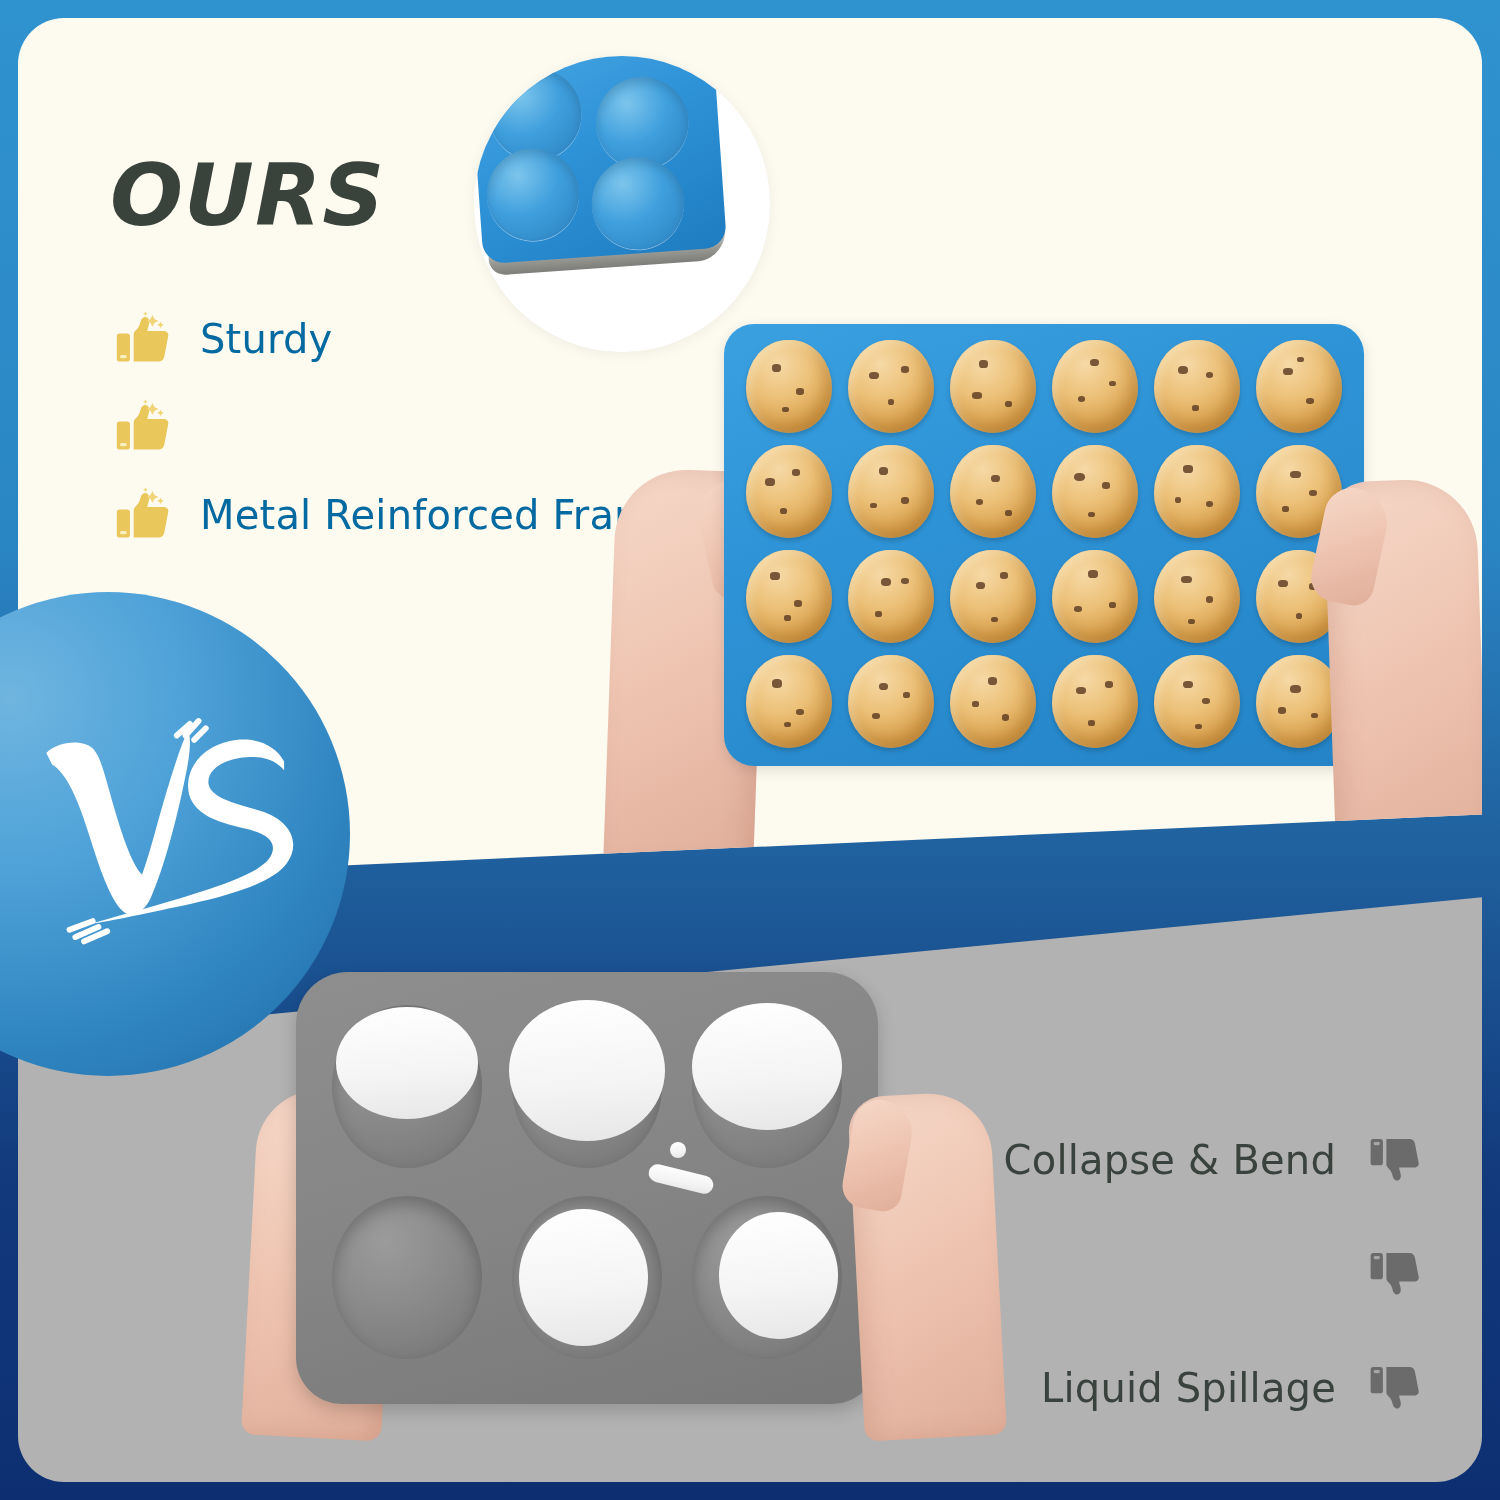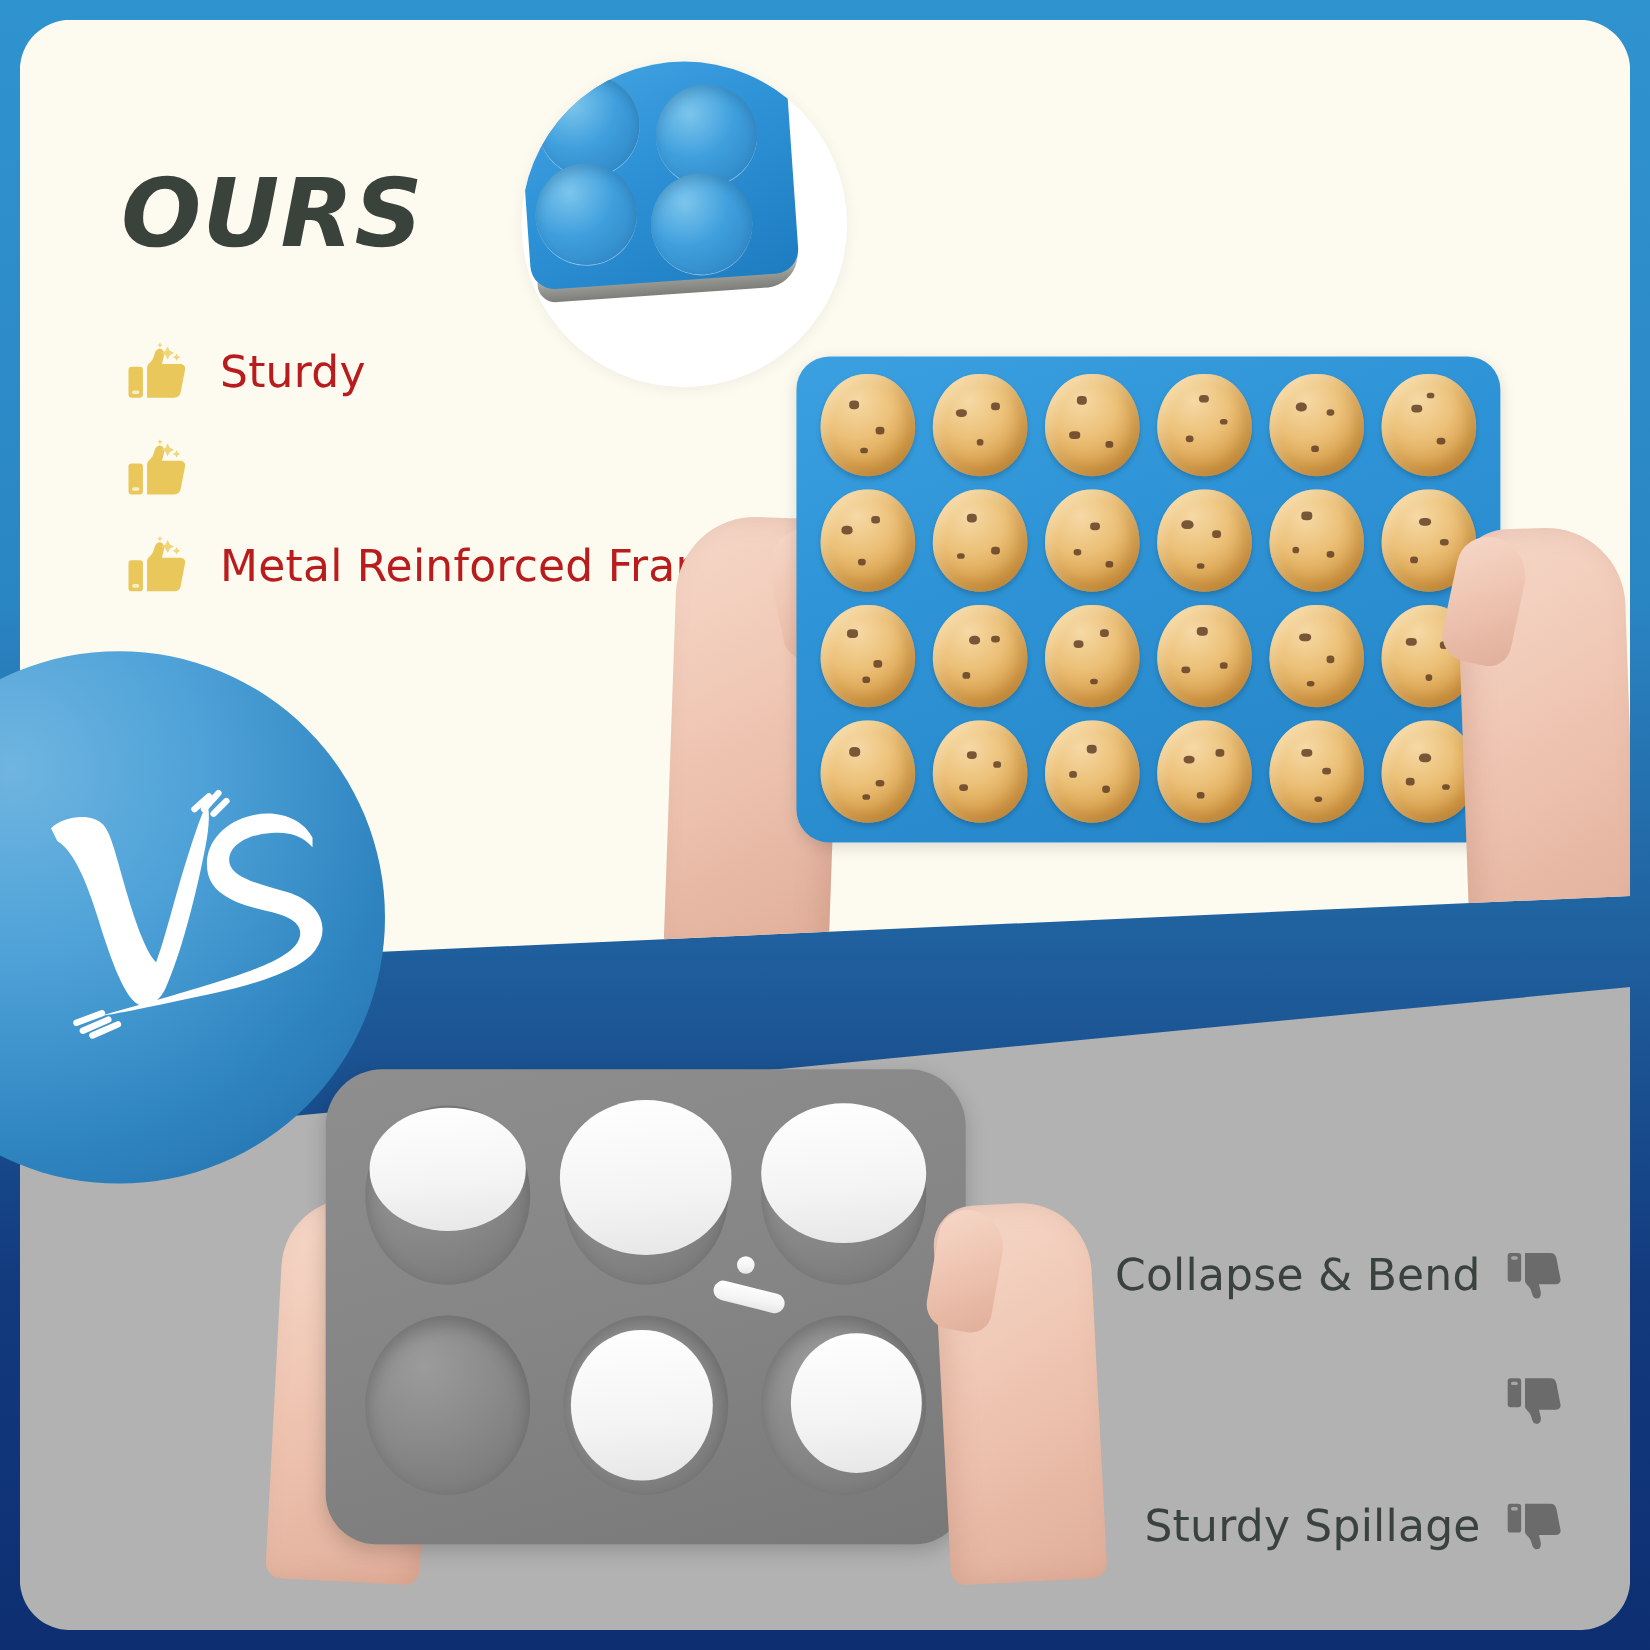--- a/index.html
+++ b/index.html
@@ -68,21 +68,21 @@
   }
   .feat-icon {
     width: 60px;
     height: 60px;
     flex: 0 0 60px;
     position: relative;
     margin-right: 26px;
   }
   .feat-label {
     font-size: 40px;
-    color: #b91c1c;
+    color: #0369a1;
     letter-spacing: .2px;
     white-space: nowrap;
   }
 
   
   .thumb-up-svg { display:block; width:100%; height:100%; }
 
   
   #inset-circle {
     position: absolute;
@@ -238,21 +238,21 @@
     align-items: center;
     justify-content: flex-end;
     height: 84px;
     margin-bottom: 30px;
   }
   .feat-label-dark {
     font-size: 40px;
     color: #3a423d;
     letter-spacing: .2px;
     white-space: nowrap;
-    margin-right: 22px;
+    margin-right: 32px;
   }
   .thumb-down-icon {
     width: 56px;
     height: 56px;
     flex: 0 0 56px;
   }
 
   
   #mold-wrap {
     position: absolute;
@@ -661,21 +661,21 @@
       <span class="thumb-down-icon">
         <svg viewBox="0 0 64 64" style="display:block;width:100%;height:100%" aria-hidden="true">
           <rect x="3" y="8" width="14" height="30" rx="3" fill="#6b6b6b"></rect>
           <rect x="6.5" y="11.5" width="7" height="3.5" rx="1.6" fill="#a6a6a6"></rect>
           <path d="M21 8 V37 C21 40 24 41.5 26 44.5 C28.5 48.5 28 53.5 31.5 55 C35.5 56.6 38 53.2 37.4 48.8 C37 45.6 35.6 42.6 35.6 40.6 H53 C56.4 40.6 58.6 38 57.8 34.9 L53.6 13.2 C53 10 50.6 8 47.4 8 Z" fill="#6b6b6b"></path>
         </svg>
       </span>
     </div>
 
     <div class="feat-row-right">
-      <span class="feat-label-dark">Sturdy Spillage</span>
+      <span class="feat-label-dark">Liquid Spillage</span>
       <span class="thumb-down-icon">
         <svg viewBox="0 0 64 64" style="display:block;width:100%;height:100%" aria-hidden="true">
           <rect x="3" y="8" width="14" height="30" rx="3" fill="#6b6b6b"></rect>
           <rect x="6.5" y="11.5" width="7" height="3.5" rx="1.6" fill="#a6a6a6"></rect>
           <path d="M21 8 V37 C21 40 24 41.5 26 44.5 C28.5 48.5 28 53.5 31.5 55 C35.5 56.6 38 53.2 37.4 48.8 C37 45.6 35.6 42.6 35.6 40.6 H53 C56.4 40.6 58.6 38 57.8 34.9 L53.6 13.2 C53 10 50.6 8 47.4 8 Z" fill="#6b6b6b"></path>
         </svg>
       </span>
     </div>
 
   </div>

